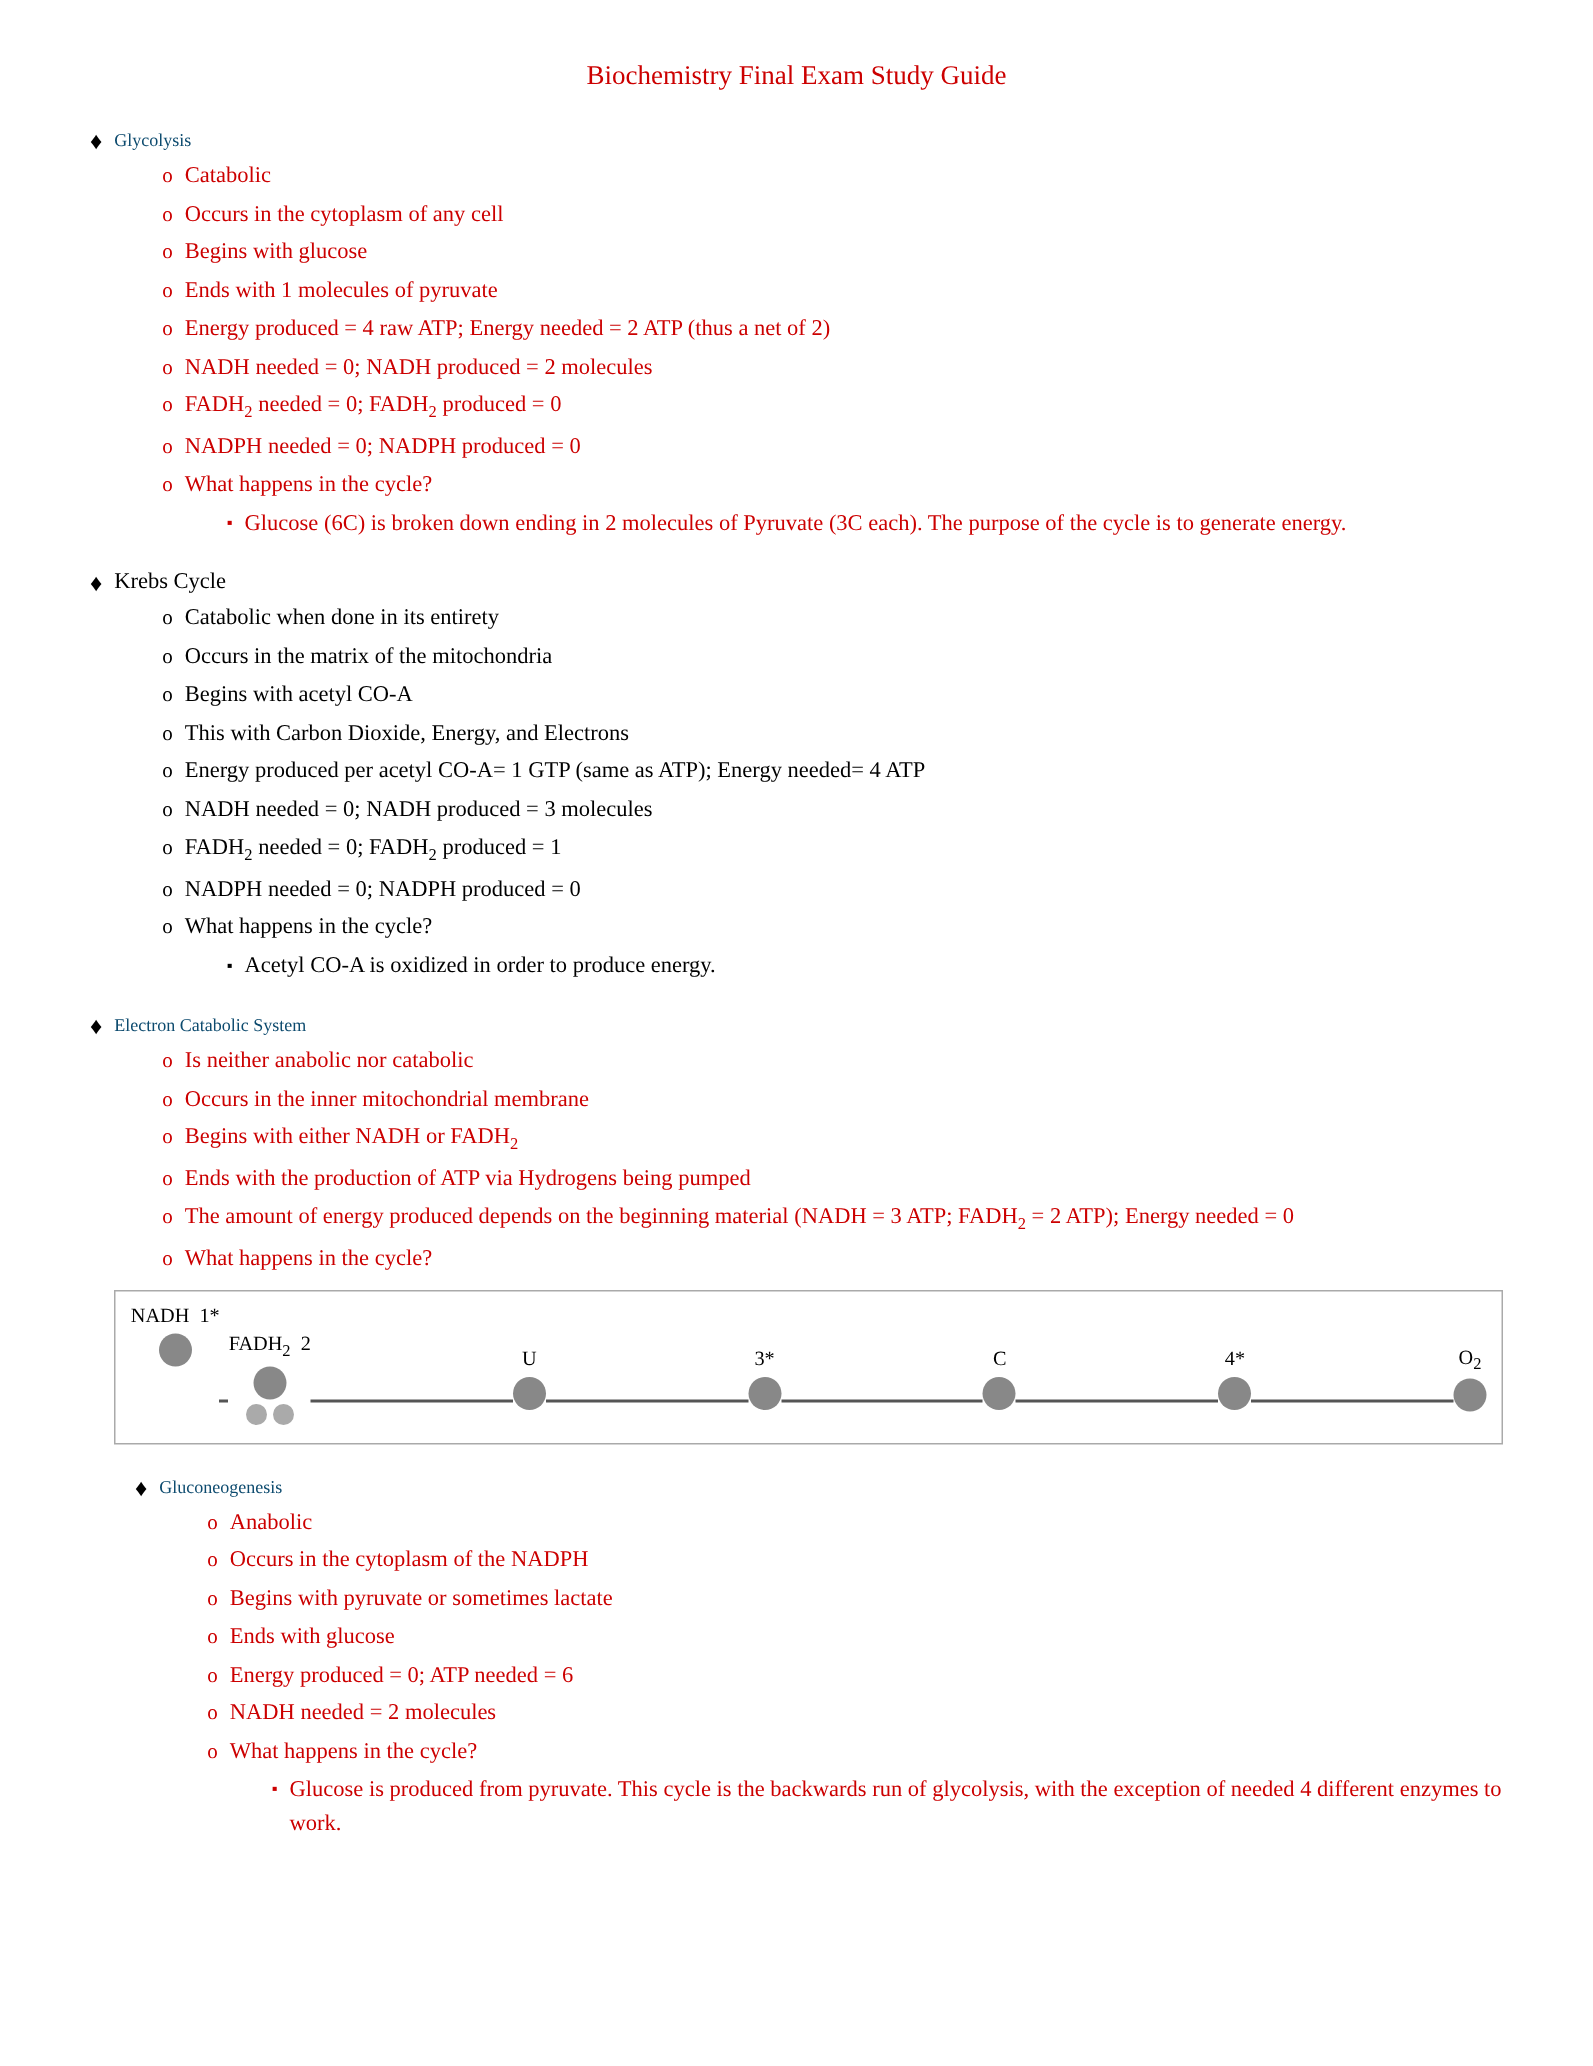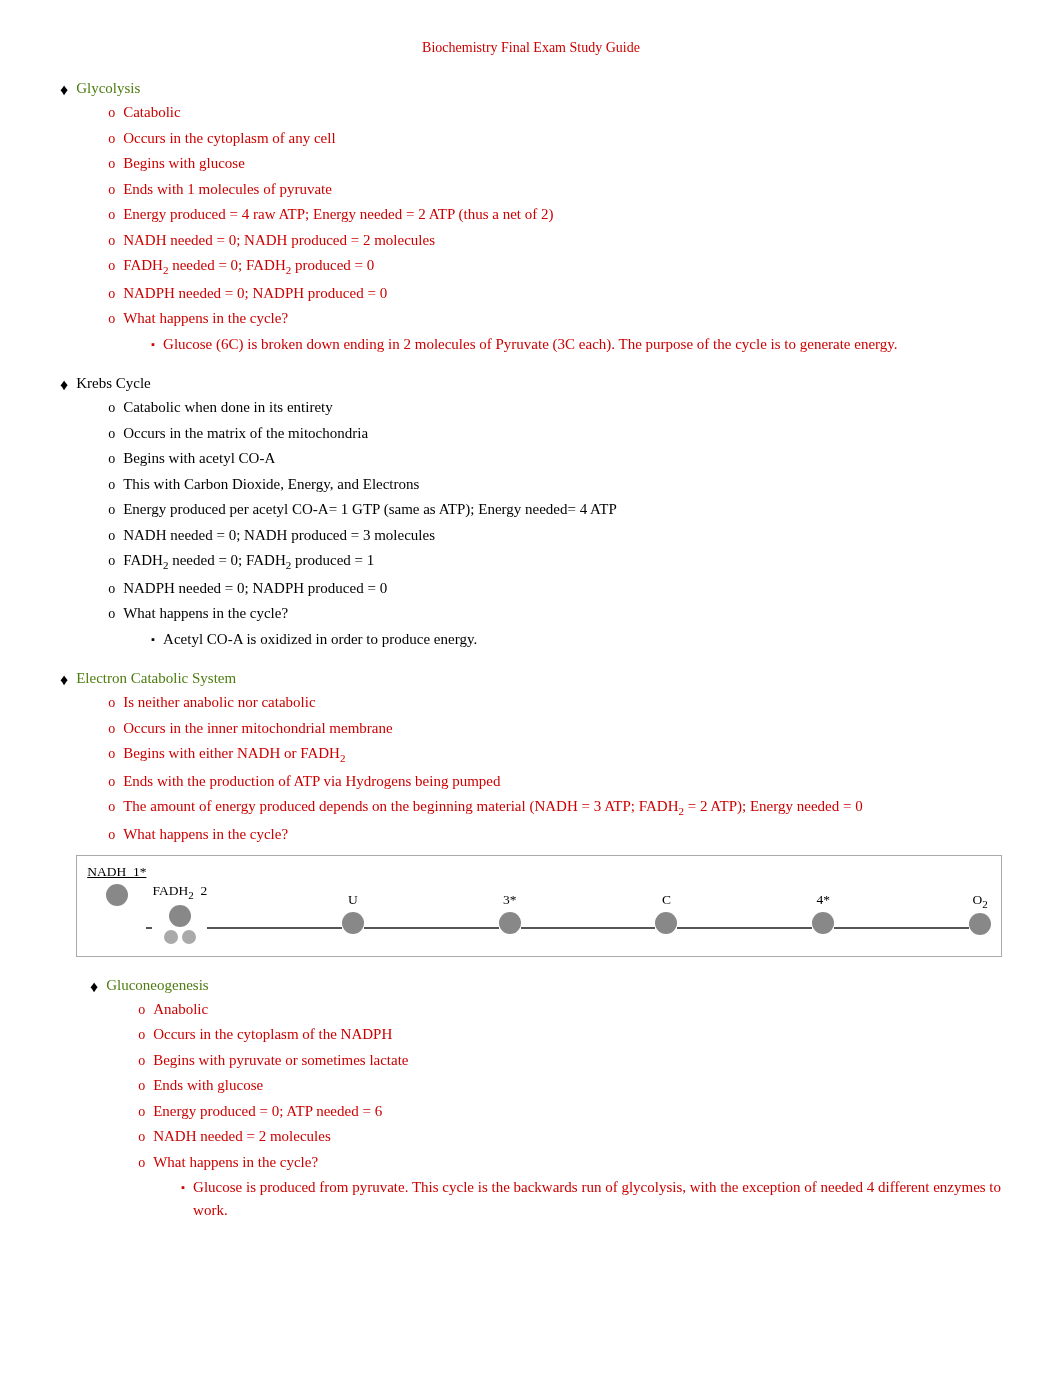--- a/index.html
+++ b/index.html
@@ -8,21 +8,21 @@
       font-family: 'Times New Roman', Times, serif;
       font-size: 15px;
       color: #000000;
       width: 1062px;
       min-height: 1377px;
       padding: 40px 60px;
     }
     .page-title {
       text-align: center;
       color: #cc0000;
-      font-size: 14px;
+      font-size: 18px;
       font-weight: normal;
       margin-bottom: 24px;
     }
     ul.main-list {
       list-style: none;
       padding: 0;
       margin: 0;
     }
     ul.main-list > li {
       margin-bottom: 14px;
@@ -32,22 +32,22 @@
       align-items: flex-start;
       gap: 8px;
     }
     .diamond {
       color: #000000;
       font-size: 16px;
       margin-top: 1px;
       flex-shrink: 0;
     }
     .section-title-red {
-      color: #4d7c0f;
-      font-size: 15px;
+      color: #0c4a6e;
+      font-size: 12px;
     }
     .section-title-black {
       color: #000000;
       font-size: 15px;
     }
     ul.level2 {
       list-style: none;
       padding-left: 32px;
       margin-top: 4px;
     }
@@ -244,21 +244,21 @@
               <span class="o-bullet text-red">o</span>
               <span class="text-red">What happens in the cycle?</span>
             </li>
         </ul>
 
         
         <div class="ets-wrapper">
           <div style="display:flex; align-items:flex-start; gap:0; width:100%;">
 
             <div class="ets-node-item">
-              <div style="font-size:13.5px; white-space:nowrap;text-decoration:underline;">NADH &nbsp;1*</div>
+              <div style="font-size:13.5px; white-space:nowrap;">NADH &nbsp;1*</div>
               <div style="display:flex; align-items:center; margin-top:4px;">
                 <div style="width:22px;height:22px;border-radius:50%;background:#888;"></div>
               </div>
             </div>
 
             <div style="display:flex;flex-direction:column;flex:1;align-items:flex-start;margin-top:19px;">
               <div style="display:flex;align-items:center;width:100%;">
                 <div style="flex:0 0 6px; height:2px; background:#555; margin-top:30px;"></div>
                 <div class="ets-node-item" style="margin-top:0;">
                   <div style="font-size:13.5px;white-space:nowrap;">FADH<sub>2</sub> &nbsp;2</div>

